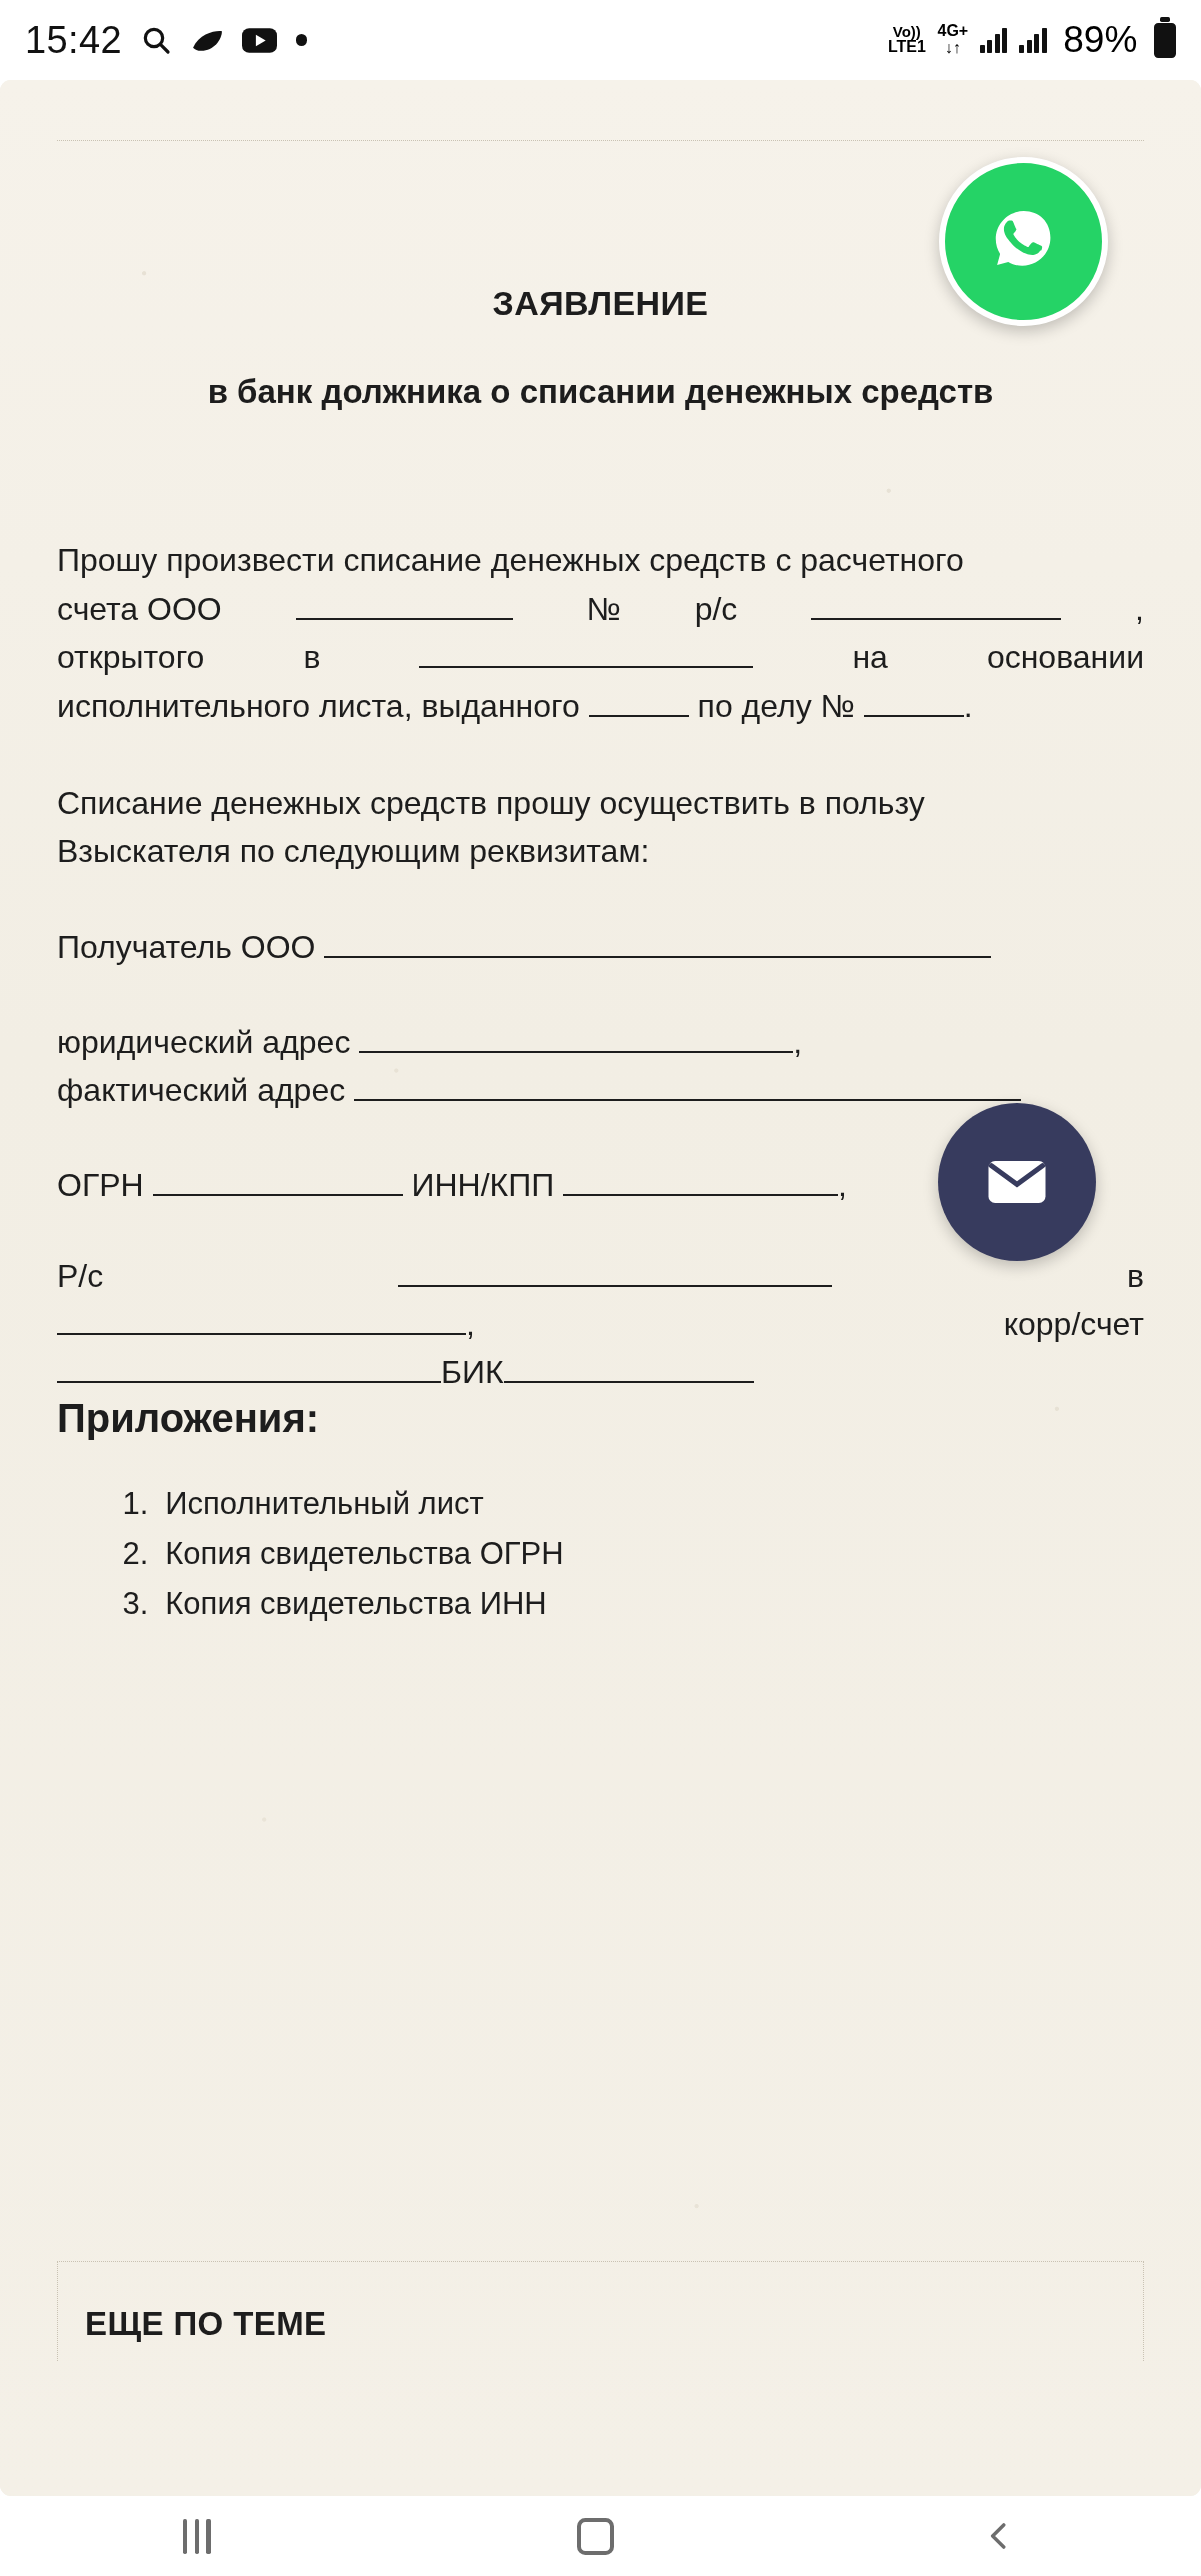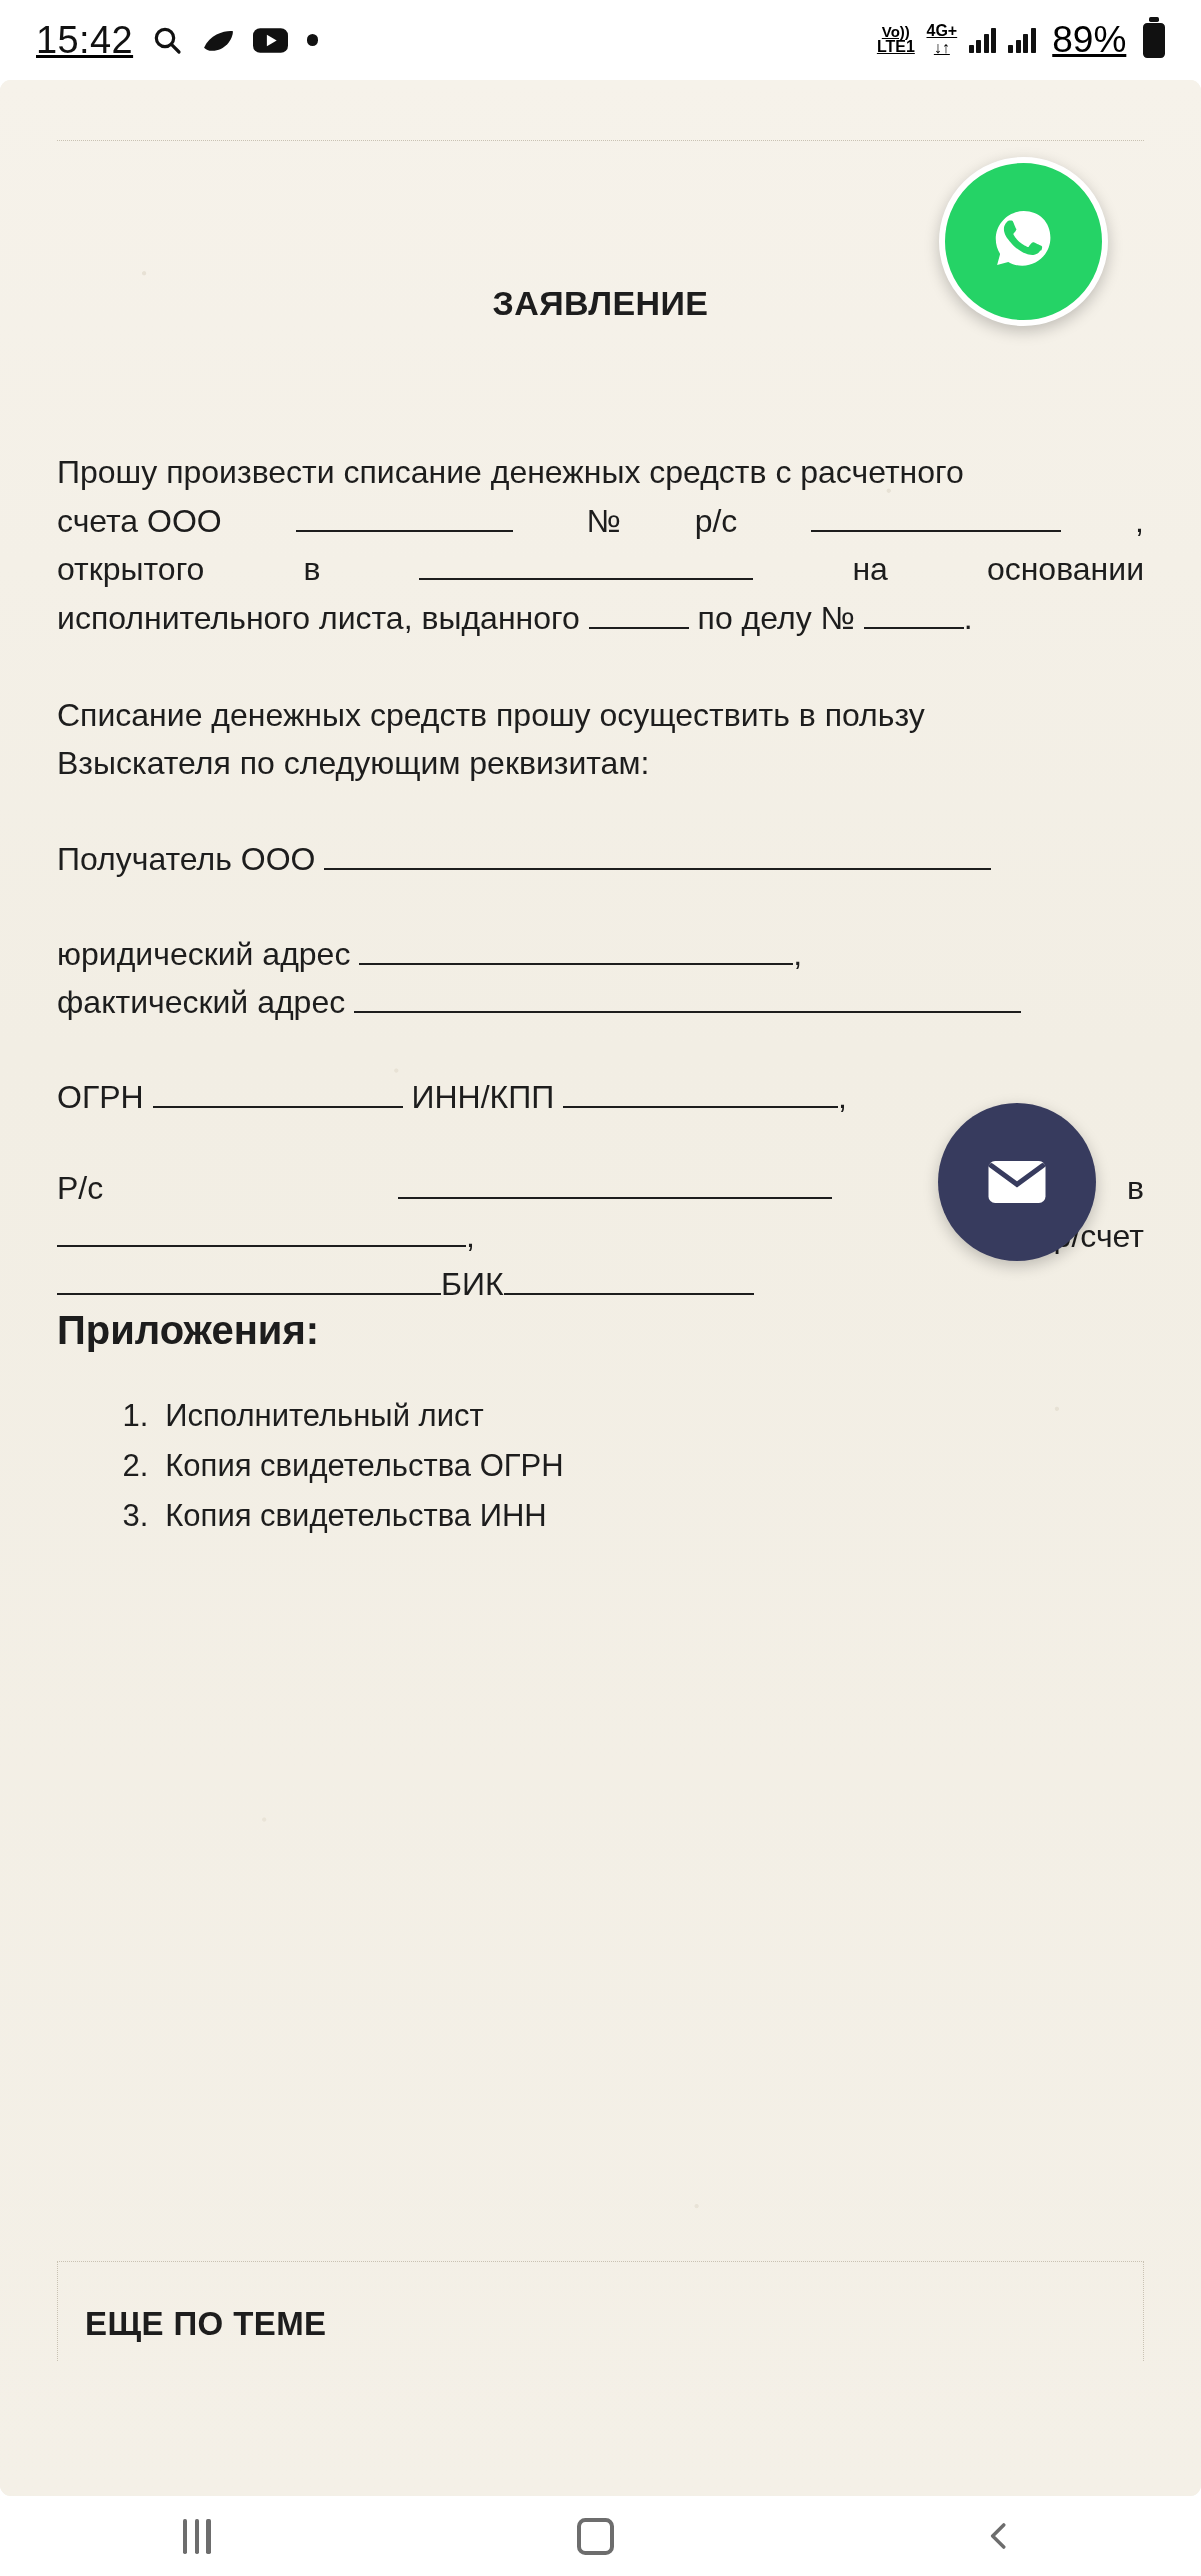--- a/index.html
+++ b/index.html
@@ -12,23 +12,22 @@
   body { position: relative; overflow: hidden; }
 
   
   .status-bar {
     position: absolute;
     top: 0; left: 0;
     width: 1201px; height: 80px;
     background: #ffffff;
     display: flex;
     align-items: center;
-    padding: 0 36px;
+    padding: 0 25px;
     color: #000000;
-    text-decoration: underline;
   }
   .status-left {
     display: flex;
     align-items: center;
     gap: 18.4px;
   }
   .status-clock {
     font-size: 38px;
     font-weight: 400;
     letter-spacing: 0.4px;
@@ -275,20 +274,21 @@
   </div>
 </div>
 
 <div class="page">
   <div class="paper-noise"></div>
   <div class="dotted-top"></div>
 
   <div class="doc">
 
     <div class="title">ЗАЯВЛЕНИЕ</div>
+    <div class="subtitle">в банк должника о списании денежных средств</div>
 
     <div class="para p1">
       <div class="line-left"><span>Прошу произвести списание денежных средств с расчетного</span></div>
       <div class="rowjust">
         <span>счета  ООО</span>
         <span class="u w260"></span>
         <span>№</span>
         <span>р/с</span>
         <span class="u w300"></span>
         <span>,</span>

